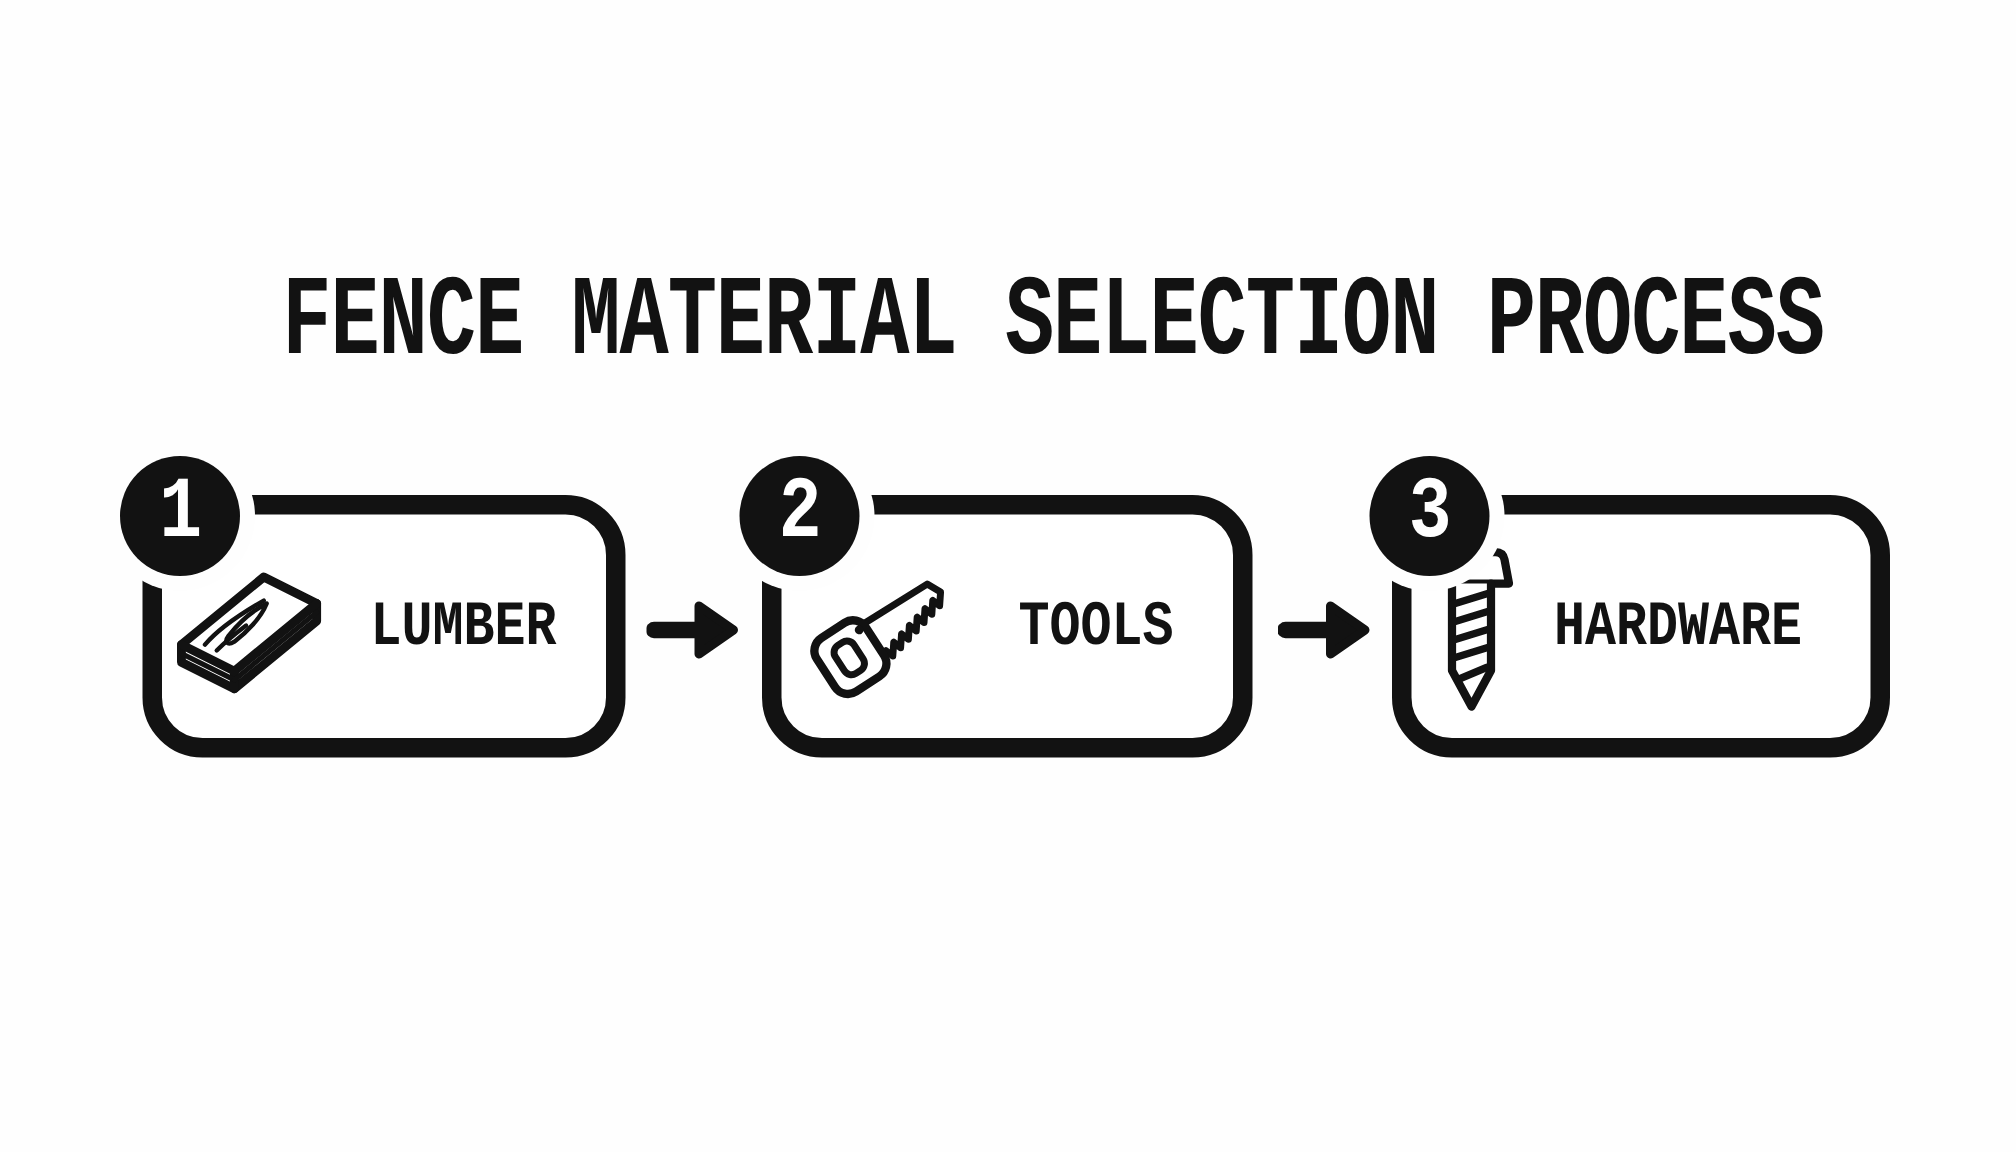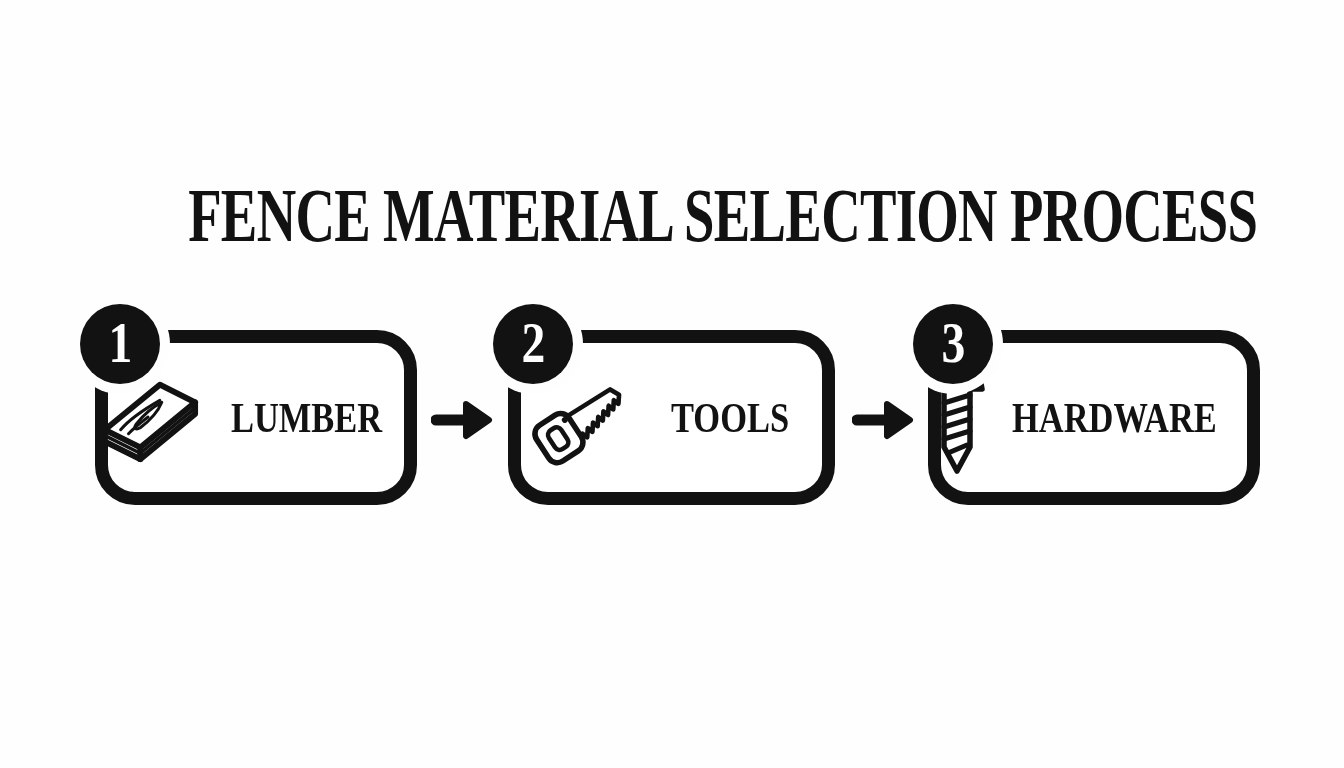--- a/index.html
+++ b/index.html
@@ -1,21 +1,21 @@
 <!DOCTYPE html>
 <html><head>
 <meta charset="utf-8">
 <style>
   html, body { margin: 0; padding: 0; background: #ffffff; }
   .canvas {
     position: relative;
     width: 1344px;
     height: 768px;
     background: #fefefe;
-    font-family: Liberation Serif, serif;
+    font-family: Liberation Mono, monospace;
     overflow: hidden;
     color: #121212;
   }
   .title {
     position: absolute;
     top: 126px;
     left: 0;
     width: 100%;
     text-align: center;
     font-size: 76px;

